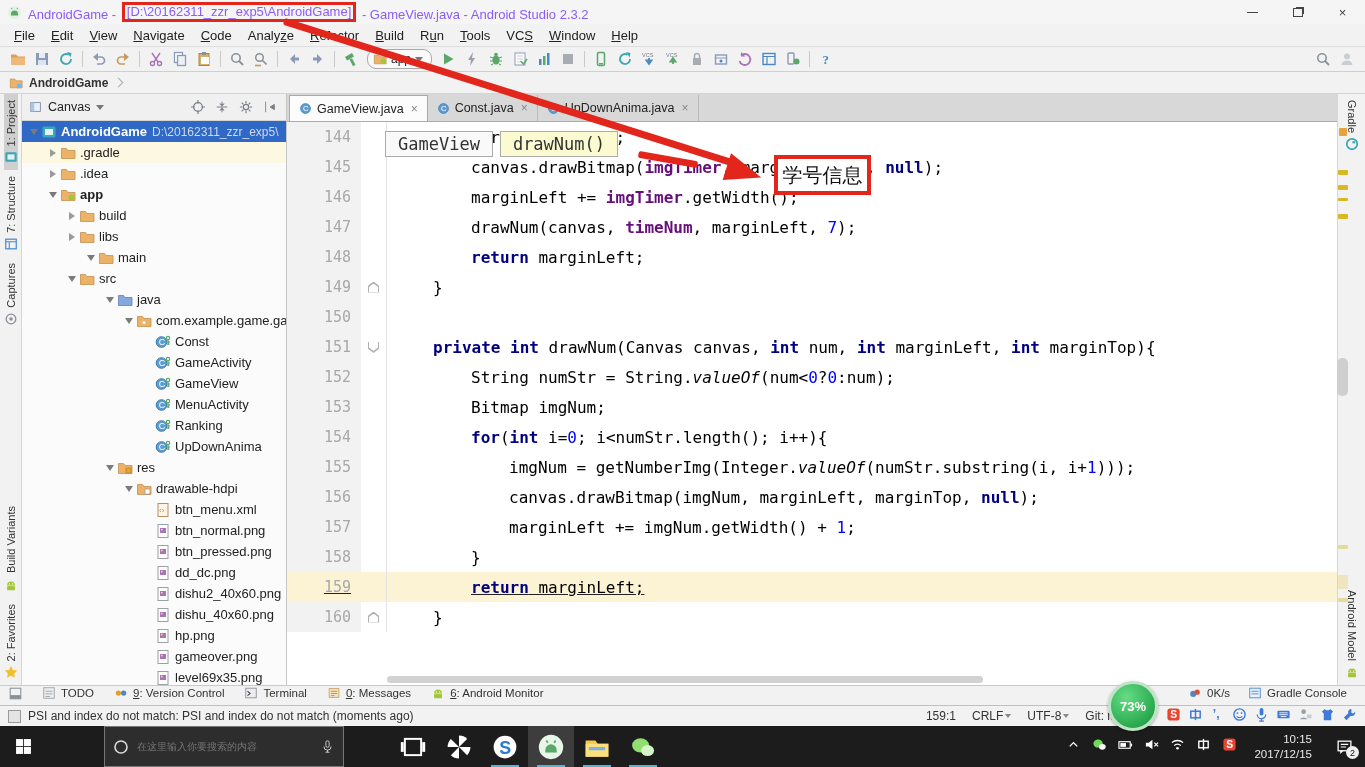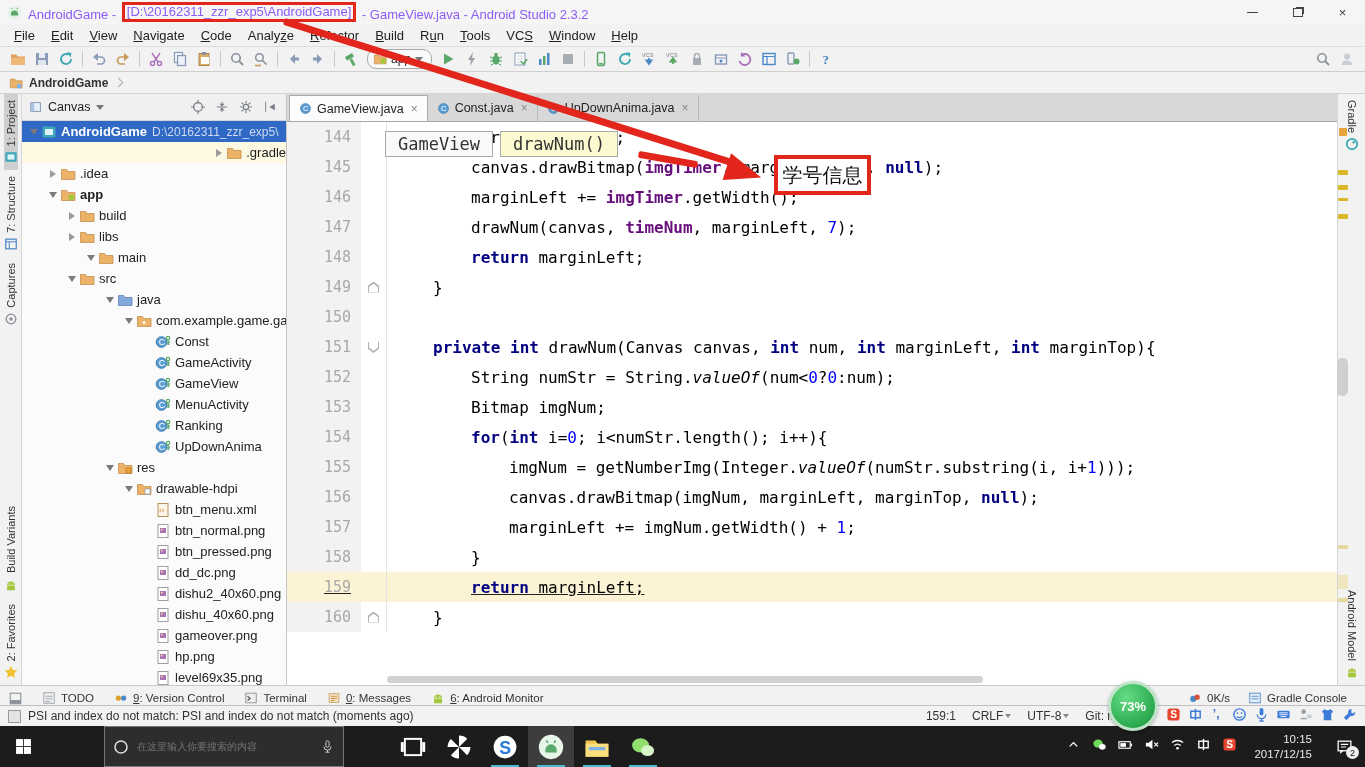--- a/index.html
+++ b/index.html
@@ -50,21 +50,21 @@
 
   
   .project-panel { width:265px; display:flex; flex-direction:column; border-right:1px solid #C6C6C6; background:#FBFBFB; }
   .pp-header { height:27px; display:flex; align-items:center; background:#F0F0F0; border-bottom:1px solid #D6D6D6; padding:0 6px; font-size:12.5px; gap:4px; }
   .pp-title { margin-right:2px; }
   .pp-header .caret-down { margin-right:auto; }
   .pp-hicon { width:20px; height:20px; display:flex; align-items:center; justify-content:center; color:#777; }
   .tree { flex:1; overflow:hidden; font-size:13px; }
   .trow { height:21px; display:flex; align-items:center; white-space:nowrap; }
   .trow.sel { background:#3069C5; color:#FFF; }
-  .trow.hl { background:#FDF8E1;justify-content:flex-end; }
+  .trow.hl { background:#FDF8E1; }
   .trow .tpath { color:#999; margin-left:5px; font-size:12px; }
   .trow.sel .tpath { color:#CDDAF2; }
   .tarrow { width:11px; height:11px; display:inline-flex; align-items:center; justify-content:center; margin-right:2px; flex:0 0 auto; }
   .tri-r { width:0; height:0; border-top:4px solid transparent; border-bottom:4px solid transparent; border-left:6px solid #9A9A9A; }
   .tri-d { width:0; height:0; border-left:4px solid transparent; border-right:4px solid transparent; border-top:6px solid #7A7A7A; }
   .trow .icn { margin-right:4px; flex:0 0 auto; }
   .tlabel.b { font-weight:bold; }
 
   
   .editor { flex:1; display:flex; flex-direction:column; min-width:0; background:#FFF; }
@@ -89,21 +89,21 @@
   .tk-k { color:#000080; font-weight:bold; }
   .tk-n { color:#0000FF; }
   .tk-f { color:#660E7A; font-weight:bold; }
   .tk-s { font-style:italic; }
   .hscroll { position:absolute; bottom:2px; left:100px; width:596px; height:7px; background:#D2D2D2; border-radius:4px; z-index:4; }
 
   
   .es-mark { position:absolute; z-index:30; }
 
   
-  .bottombar { height:20px; display:flex; align-items:flex-end; background:#F2F2F2; border-top:1px solid #C9C9C9; font-size:11.5px; color:#333; padding:0 8px; gap:20px; }
+  .bottombar { height:20px; display:flex; align-items:flex-start; background:#F2F2F2; border-top:1px solid #C9C9C9; font-size:11.5px; color:#333; padding:0 8px; gap:20px; }
   .bb-item { display:flex; align-items:center; gap:5px; }
   .bb-item .icn { width:14px; height:14px; }
   .bb-right { margin-left:auto; display:flex; gap:18px; padding-right:10px; }
 
   
   .statusbar { height:21px; display:flex; align-items:center; background:#F2F2F2; border-top:1px solid #C0C0C0; font-size:12px; color:#333; padding:0 8px; }
   .sb-msgicon { width:13px; height:13px; border:1px solid #999; background:#E4E4E4; margin-right:7px; }
   .sb-right { margin-left:auto; display:flex; align-items:center; gap:16px; }
   .sb-widget { display:flex; align-items:center; gap:2px; }
   .mini-caret { width:0; height:0; border-left:3px solid transparent; border-right:3px solid transparent; border-top:4px solid #888; }
@@ -822,32 +822,32 @@
           </div>
           <div class="trow" style="padding-left:120px">
             <span class="tarrow"></span>
             <span class="icn" style="width:16px;height:16px">
               <svg width="16" height="16" viewBox="0 0 16 16">
                 <rect x="3" y="1.5" width="10" height="13" fill="#FFF" stroke="#9AA0A6"></rect>
                 <rect x="5" y="5" width="6" height="5" fill="#A973B8"></rect>
                 <circle cx="6.8" cy="6.6" r="0.9" fill="#FFE082"></circle>
               </svg>
             </span>
-            <span class="tlabel">gameover.png</span>
+            <span class="tlabel">hp.png</span>
           </div>
           <div class="trow" style="padding-left:120px">
             <span class="tarrow"></span>
             <span class="icn" style="width:16px;height:16px">
               <svg width="16" height="16" viewBox="0 0 16 16">
                 <rect x="3" y="1.5" width="10" height="13" fill="#FFF" stroke="#9AA0A6"></rect>
                 <rect x="5" y="5" width="6" height="5" fill="#A973B8"></rect>
                 <circle cx="6.8" cy="6.6" r="0.9" fill="#FFE082"></circle>
               </svg>
             </span>
-            <span class="tlabel">hp.png</span>
+            <span class="tlabel">gameover.png</span>
           </div>
           <div class="trow" style="padding-left:120px">
             <span class="tarrow"></span>
             <span class="icn" style="width:16px;height:16px">
               <svg width="16" height="16" viewBox="0 0 16 16">
                 <rect x="3" y="1.5" width="10" height="13" fill="#FFF" stroke="#9AA0A6"></rect>
                 <rect x="5" y="5" width="6" height="5" fill="#A973B8"></rect>
                 <circle cx="6.8" cy="6.6" r="0.9" fill="#FFE082"></circle>
               </svg>
             </span>

